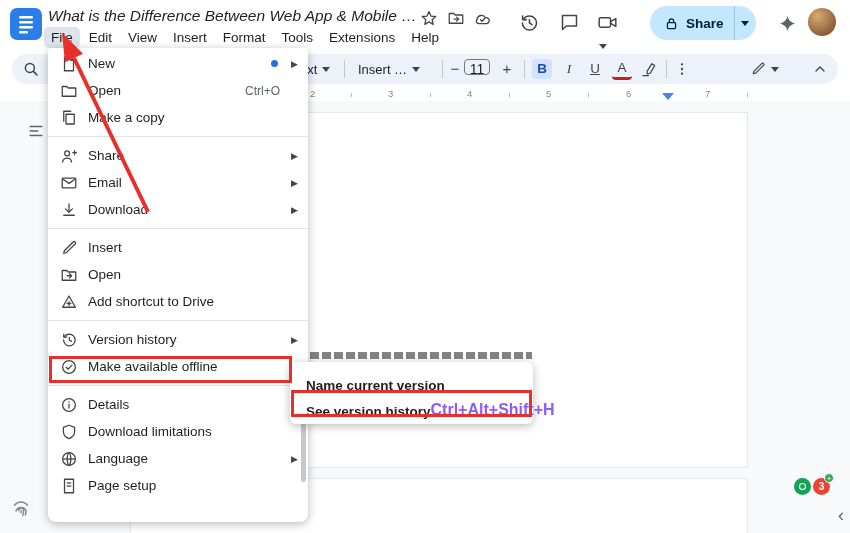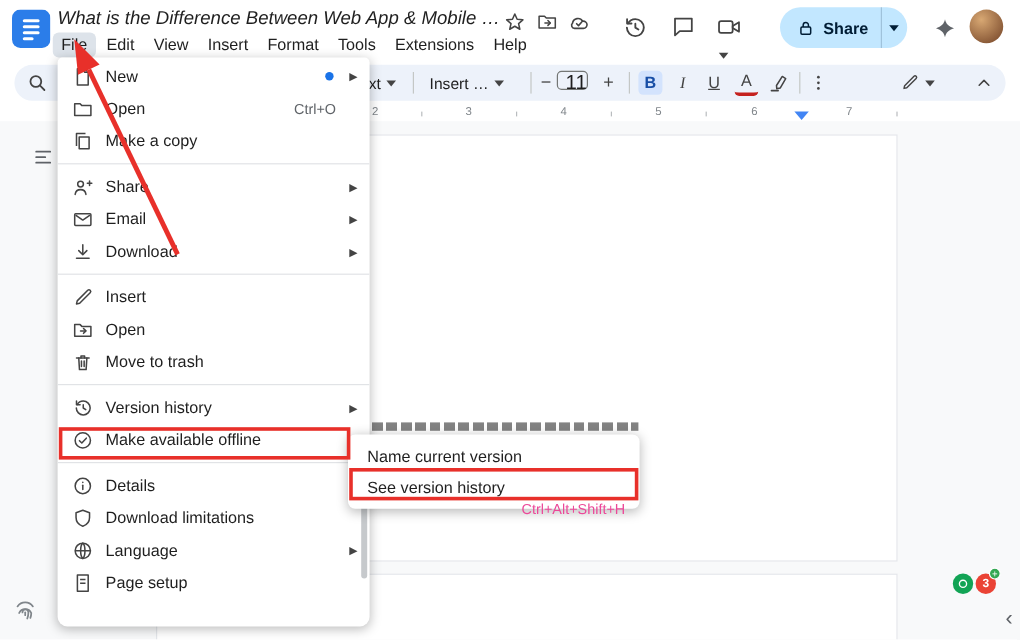--- a/index.html
+++ b/index.html
@@ -28,21 +28,21 @@
 
   
   .toolbar { position:absolute; left:12px; top:54px; width:826px; height:30px; background:#edf2fa; border-radius:15px; }
   .tb-item { position:absolute; top:0; height:30px; display:flex; align-items:center; gap:5px; cursor:pointer; }
   .tb-label { font-size:13px; color:#1f1f1f; }
   .tb-sep { position:absolute; top:6px; width:1px; height:18px; background:#c4c7c5; }
   .fmt-btn { position:absolute; top:5px; width:20px; height:20px; line-height:20px; text-align:center;
              font-size:13.5px; color:#444; border-radius:4px; cursor:pointer; }
   .fmt-btn.active { background:#d3e3fd; color:#174ea6; }
   .size-box { position:absolute; left:452px; top:5px; width:26px; height:16px; border:1px solid #747775; border-radius:4px;
-              font-size:17px; text-align:right; line-height:18px; color:#1f1f1f; cursor:text; }
+              font-size:14px; text-align:center; line-height:18px; color:#1f1f1f; cursor:text; }
   .pm-btn { position:absolute; top:5px; width:18px; height:20px; line-height:19px; text-align:center; font-size:15px; color:#444; cursor:pointer; }
 
   
   .ruler { position:absolute; left:0; top:86px; width:850px; height:15px; background:#fff; }
   .ruler-num { position:absolute; top:2px; font-size:9.5px; color:#80868b; }
   .ruler-tick { position:absolute; top:7px; width:1px; height:4px; background:#b9bcbf; }
   .indent-marker { position:absolute; left:662px; top:7px; width:0; height:0;
                    border-left:6px solid transparent; border-right:6px solid transparent; border-top:7px solid #4285f4; cursor:pointer; }
 
   
@@ -70,23 +70,23 @@
   .mi-label { flex:1; font-size:13.5px; color:#1f1f1f; white-space:nowrap; }
   .mi-shortcut { font-size:12px; color:#5f6368; margin-right:6px; }
   .mi-dot { width:7px; height:7px; border-radius:50%; background:#1a73e8; margin-right:8px; }
   .mi-end { width:12px; flex:none; font-size:9px; color:#444; text-align:right; }
   .menu-div { height:1px; background:#e1e3e6; margin:5px 0; }
   .menu-scrollbar { position:absolute; right:2px; top:330px; width:5px; height:104px; background:#c6c9cc; border-radius:3px; cursor:pointer; z-index:31; }
 
   
   .submenu { position:absolute; left:290px; top:362px; width:243px; background:#fff; border-radius:6px;
              box-shadow:0 2px 10px rgba(0,0,0,.28); padding:5px 0; z-index:32; }
-  .smi { display:flex; align-items:center; height:26px; padding:0 12px 0 16px; cursor:pointer; }
+  .smi { display:flex; align-items:flex-end; height:26px; padding:0 12px 0 16px; cursor:pointer;font-weight:bold; }
   .smi-label { font-size:13.5px; color:#1f1f1f; white-space:nowrap; }
-  .smi-shortcut { margin-left:auto; font-size:12px; color:#ec4899;margin-top:36px; }
+  .smi-shortcut { margin-left:auto; font-size:16px; color:#8b5cf6;margin-top:36px; }
 
   
   .anno { z-index:50; pointer-events:none; }
   .red-box { position:absolute; border:3px solid #e8302a; }
   .red-box-1 { left:49px; top:356px; width:243px; height:27px; }
   .red-box-2 { left:291px; top:390px; width:241px; height:27px; }
   .arrow-svg { position:absolute; left:0; top:0; width:850px; height:533px; }
 </style>
 </head>
 <body>
@@ -367,28 +367,26 @@
             <path d="M9.5 13h5.5"></path>
             <path d="M12.8 10.3l2.7 2.7-2.7 2.7"></path>
           </svg>
         </span>
       <span class="mi-label">Open</span>
       <span class="mi-end"></span>
     </div>
     <div class="mi">
       <span class="mi-icon">
         <svg width="18" height="18" viewBox="0 0 24 24" fill="none" stroke="#444" stroke-width="1.7" stroke-linecap="round" stroke-linejoin="round">
-            <path d="M5 7h14"></path>
-            <path d="M10 7V5h4v2"></path>
-            <path d="M7.5 7l.8 13h7.4l.8-13"></path>
-            <path d="M10.5 10.5v6"></path>
-            <path d="M13.5 10.5v6"></path>
-          </svg>
-        </span>
-      <span class="mi-label">Move to trash</span>
+            <path d="M12 4l8.5 15h-17z"></path>
+            <path d="M12 11.5v5"></path>
+            <path d="M9.5 14h5"></path>
+          </svg>
+        </span>
+      <span class="mi-label">Add shortcut to Drive</span>
       <span class="mi-end"></span>
     </div>
     <div class="menu-div"></div>
 
     <div class="mi">
       <span class="mi-icon">
         <svg width="18" height="18" viewBox="0 0 24 24" fill="none" stroke="#444" stroke-width="1.7" stroke-linecap="round" stroke-linejoin="round">
             <path d="M4.8 12a7.7 7.7 0 107.7-7.7c-2.9 0-5.4 1.5-6.7 3.9"></path>
             <path d="M5 4.3v4h4"></path>
             <path d="M12.5 8.5V12l2.8 1.8"></path>

